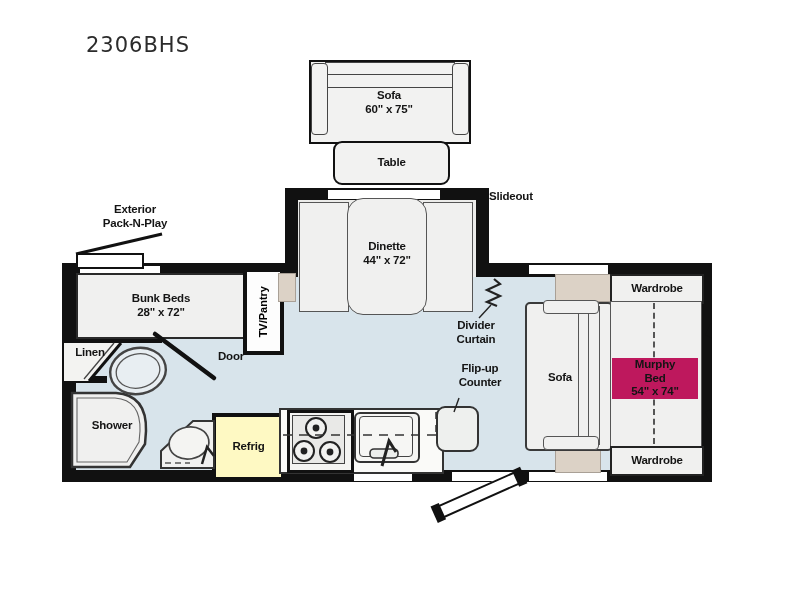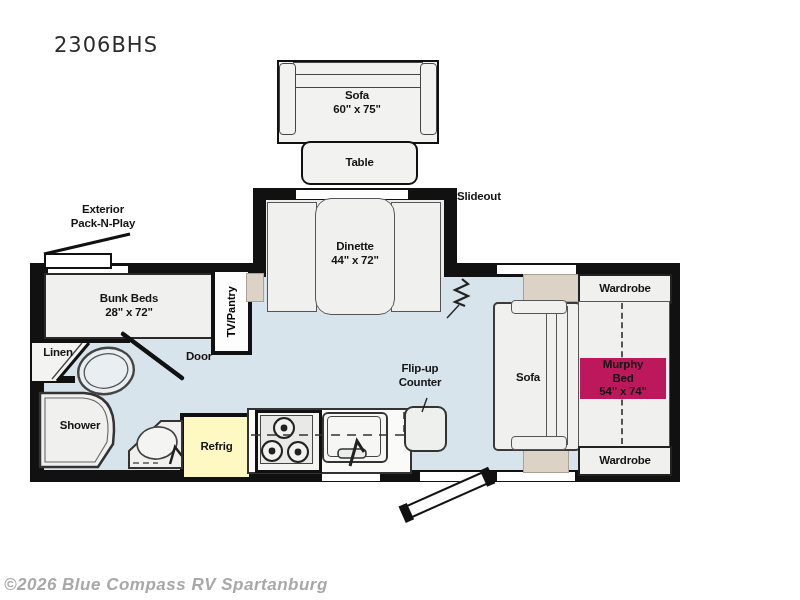--- a/index.html
+++ b/index.html
@@ -1,17 +1,17 @@
 <!DOCTYPE html>
 <html><head>
 <meta charset="utf-8">
 <style>
   html,body{margin:0;padding:0;background:#fff;}
   .canvas{position:relative;width:680px;height:600px;background:#fff;overflow:hidden;
-          font-family:"Liberation Sans",sans-serif;}
+          font-family:"Liberation Sans",sans-serif;margin-left:32px;}
   .abs{position:absolute;}
 
   
   .title{left:54px;top:34px;font:400 21px/1.1 "DejaVu Sans",sans-serif;color:#2b2b2b;letter-spacing:1px;}
   .lbl{position:absolute;font:700 11.5px/1.18 "Liberation Sans",sans-serif;color:#141414;
        text-align:center;letter-spacing:-0.2px;white-space:nowrap;}
   .watermark{left:4px;top:575px;font:700 italic 17px/1.2 "Liberation Sans",sans-serif;
              color:#a8a8a8;letter-spacing:0.5px;}
 
   
@@ -79,21 +79,21 @@
   .wardrobe-bottom{left:578px;top:446px;width:90px;height:26px;}
   .murphy-room{left:578px;top:301px;width:90px;height:145px;background:#f0f0ef;border:1.5px solid #555;}
   .murphy-dash{left:621px;top:303px;width:0;height:141px;border-left:2px dashed #555;}
   .murphy-label{left:580px;top:358px;width:86px;background:#be185d;}
 
   
   .refrig{left:180px;top:413px;width:65px;height:60px;background:#fef9c3;border:4px solid #111;
           display:flex;align-items:center;justify-content:center;}
   .counter{left:247px;top:408px;width:161px;height:62px;background:#fafaf8;border:2px solid #333;}
   .flipup{left:404px;top:406px;width:39px;height:42px;background:#eef0ee;border:2px solid #333;border-radius:9px;}
-  .flipup-label{left:389px;top:362px;width:62px;}
+  .flipup-label{left:417px;top:362px;width:62px;}
   .stove{left:255px;top:410px;width:61px;height:57px;background:#f4f4f2;border:3px solid #111;}
   .stove-inner{left:260px;top:415px;width:51px;height:47px;background:#e9e9e7;border:1.5px solid #444;}
   .sink-k{left:322px;top:412px;width:62px;height:47px;background:#f6f6f4;border:2px solid #333;border-radius:6px;}
   .sink-k-inner{left:327px;top:416px;width:52px;height:39px;border:1.5px solid #444;border-radius:4px;}
 
   
   .divider-label{left:406px;top:319px;width:76px;}
   .door-label{left:181px;top:350px;width:36px;}
   .linen-label{left:36px;top:346px;width:44px;}
   .shower-label{left:52px;top:419px;width:56px;}
@@ -254,18 +254,21 @@
       <line x1="752" y1="373" x2="766" y2="373" stroke-width="10"></line>
     </g>
     <circle cx="770" cy="373" r="9" fill="#111"></circle>
   </svg>
 
   <div class="abs entry-door">
     <span class="cap cap-a"></span>
     <span class="cap cap-b"></span>
   </div>
 
+  <div class="lbl divider-label">
+    <span>Divider</span><br>
+    <span>Curtain</span>
+  </div>
   <div class="lbl door-label">Door</div>
   <div class="lbl linen-label">Linen</div>
   <div class="lbl shower-label">Shower</div>
 
-  <div class="abs watermark">©2026 Blue Compass RV Spartanburg</div>
 </div>
 
 </body></html>

